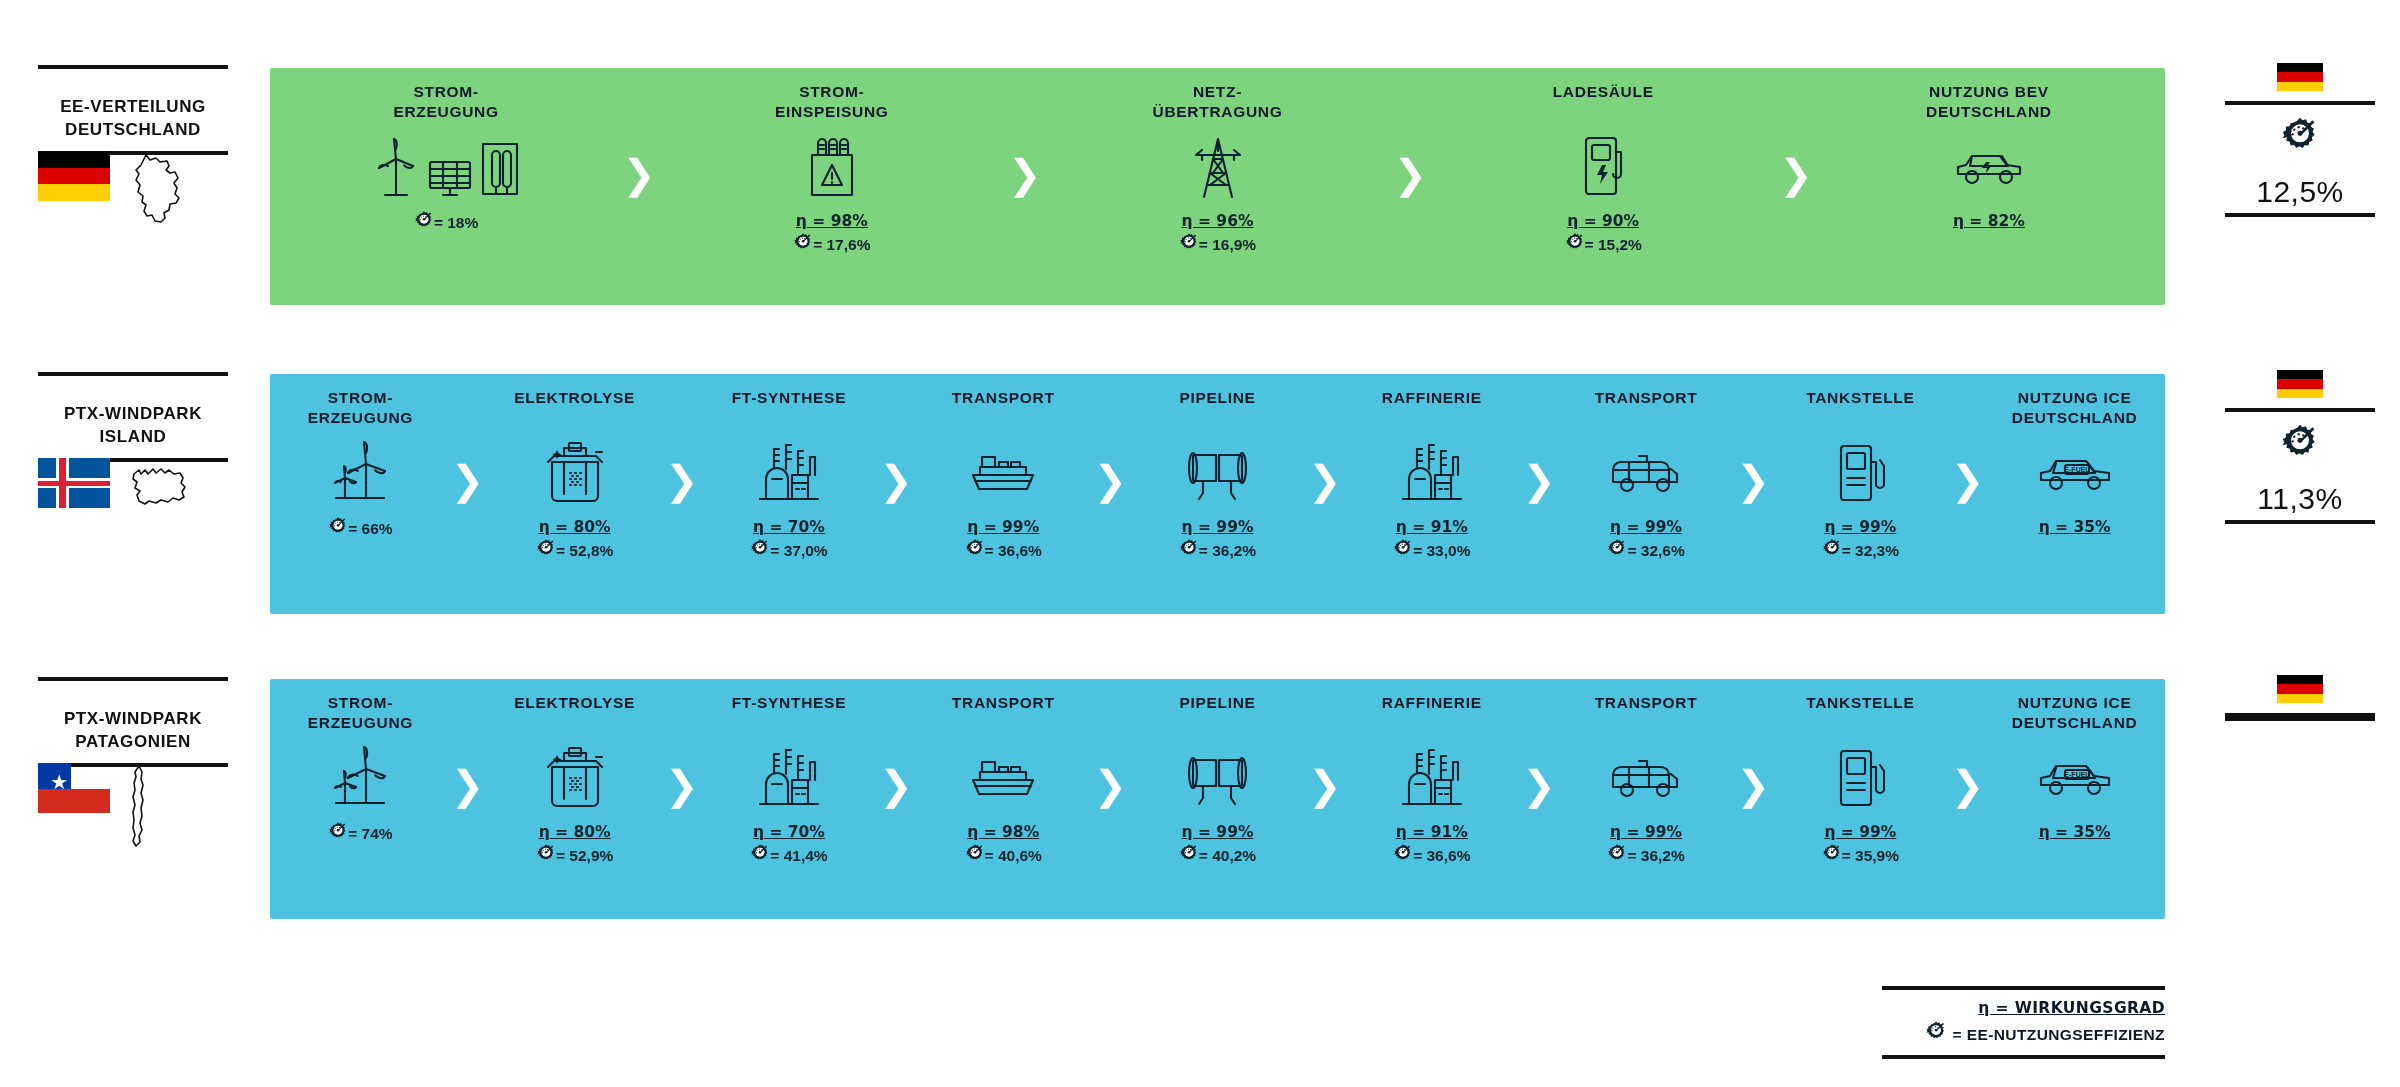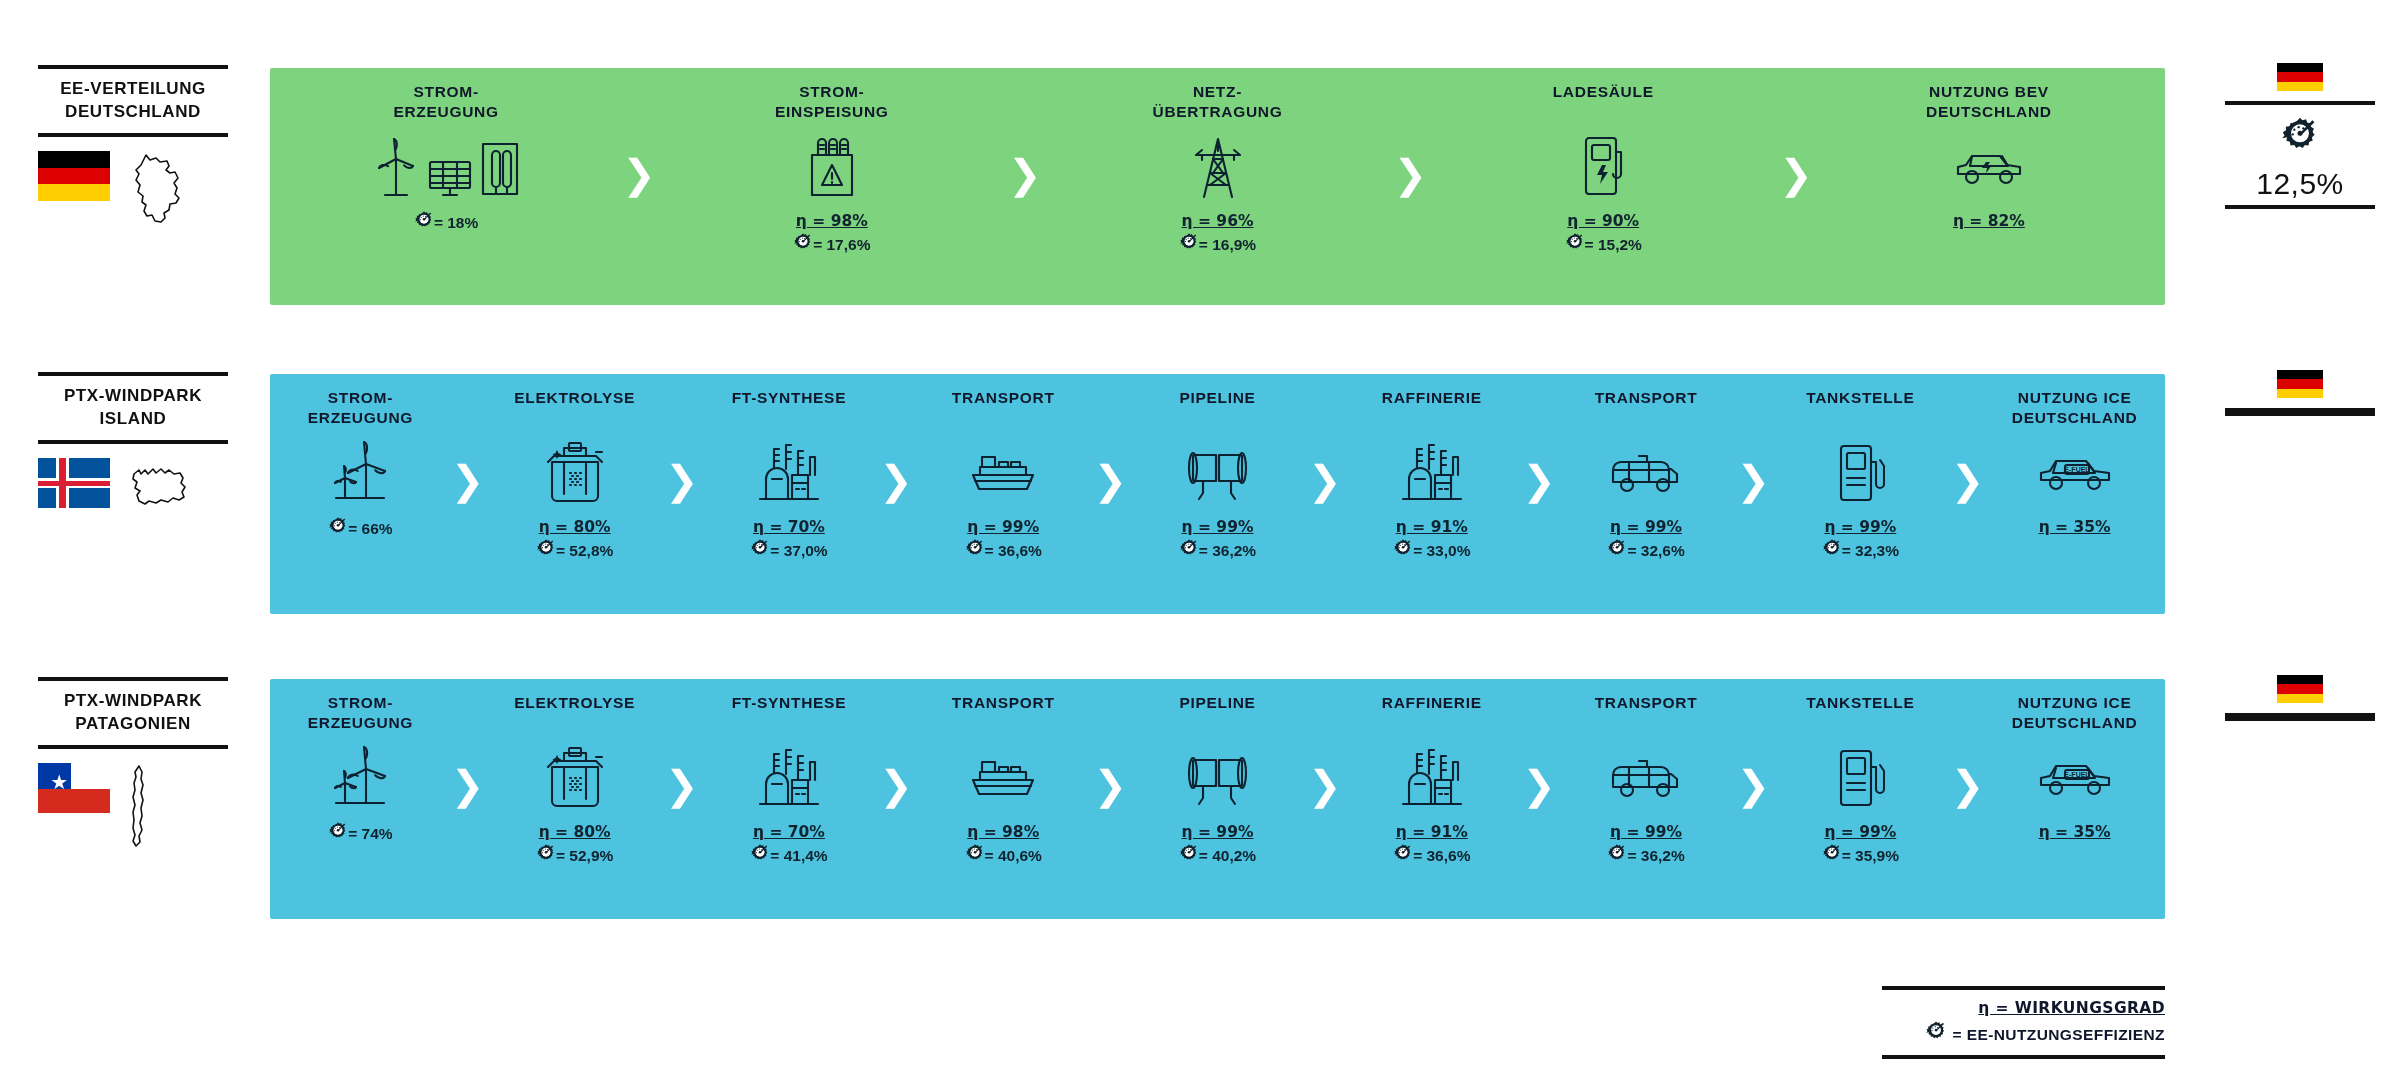--- a/index.html
+++ b/index.html
@@ -20,21 +20,21 @@
   
   .caption {
     position: absolute; left: 38px; top: 10px;
     width: 190px;
   }
   .cap-rule { height: 4px; background: #111111; width: 100%; }
   .cap-text {
     text-align: center;
     font-size: 17px; font-weight: bold; letter-spacing: 0.6px;
     color: #111111; line-height: 1.35;
-    padding: 9px 0 9px 0;
+    padding: 27px 0 9px 0;
   }
   .cap-media {
     position: absolute; left: 38px; top: 96px;
     width: 200px; height: 110px;
     display: flex; align-items: flex-start; gap: 14px;
   }
   .flag { width: 72px; height: 50px; flex: none; position: relative; overflow: hidden; }
   .flag-de div { height: 33.33%; }
   .flag-de .b { background: #000000; }
   .flag-de .r { background: #dd0000; }
@@ -80,21 +80,21 @@
     align-self: flex-start; margin-top: 86px;
     color: #ffffff; font-size: 40px; font-weight: bold; line-height: 1;
     font-family: "DejaVu Sans", sans-serif;
   }
 
   
   .result { position: absolute; left: 2225px; top: 8px; width: 150px; text-align: center; }
   .result .flag { margin: 0 auto 10px auto; width: 46px; height: 28px; }
   .res-rule { height: 4px; background: #111111; width: 100%; }
   .res-body { padding: 10px 0 4px 0; }
-  .res-val { font-size: 30px; color: #111111; letter-spacing: 0.5px; margin-top: 8px; }
+  .res-val { font-size: 30px; color: #111111; letter-spacing: 0.5px; margin-top: 16px; }
 
   
   .legend { position: absolute; left: 1882px; top: 986px; width: 283px; }
   .leg-rule { height: 4px; background: #111111; width: 100%; }
   .leg-body { padding: 7px 0 6px 0; }
   .leg-line {
     display: flex; align-items: center; justify-content: flex-end; gap: 6px;
     font-size: 15.5px; font-weight: bold; color: #0f172a; letter-spacing: 0.4px;
     line-height: 1.5;
   }
@@ -604,20 +604,33 @@
           </div>
         </div>
       </div>
       <div class="result">
         <div class="flag flag-de">
           <div class="b"></div>
           <div class="r"></div>
           <div class="y"></div>
         </div>
         <div class="res-rule"></div>
+        <div class="res-body"><span><svg width="40" height="40" viewBox="0 0 24 24" aria-hidden="true">
+              <g fill="#10232e">
+                <path d="M12 1.6l1.5 1.6 2.1-.7.8 2.1 2.2.3-.1 2.2 1.9 1.1-1 2 1.4 1.7-1.7 1.4.5 2.2-2.1.6-.4 2.2-2.2-.3-1.3 1.8-1.9-1.1-1.9 1.1-1.3-1.8-2.2.3-.4-2.2-2.1-.6.5-2.2L1.3 14l1.4-1.7-1-2 1.9-1.1-.1-2.2 2.2-.3.8-2.1 2.1.7z"></path>
+                <circle cx="12" cy="11" r="7.6" fill="#10232e"></circle>
+                <circle cx="12" cy="11" r="5.4" fill="#ffffff"></circle>
+                <circle cx="12" cy="11" r="1.5" fill="#10232e"></circle>
+                <circle cx="7.6" cy="11.6" r="0.7"></circle>
+                <circle cx="8.6" cy="8.8" r="0.7"></circle>
+                <circle cx="11.2" cy="7.3" r="0.7"></circle>
+                <circle cx="14" cy="8" r="0.7"></circle>
+                <path d="M11.3 11.6L19.4 3.1l1.3 1.2-8.4 8.1z" fill="#10232e"></path>
+              </g>
+            </svg></span><div class="res-val">11,3%</div></div>
         <div class="res-rule"></div>
       </div>
     </div>
     <div class="row row-3">
       <div class="caption">
         <div class="cap-rule"></div>
         <div class="cap-text"><span>PTX-WINDPARK</span><br><span>PATAGONIEN</span></div>
         <div class="cap-rule"></div>
       </div>
       <div class="cap-media">

